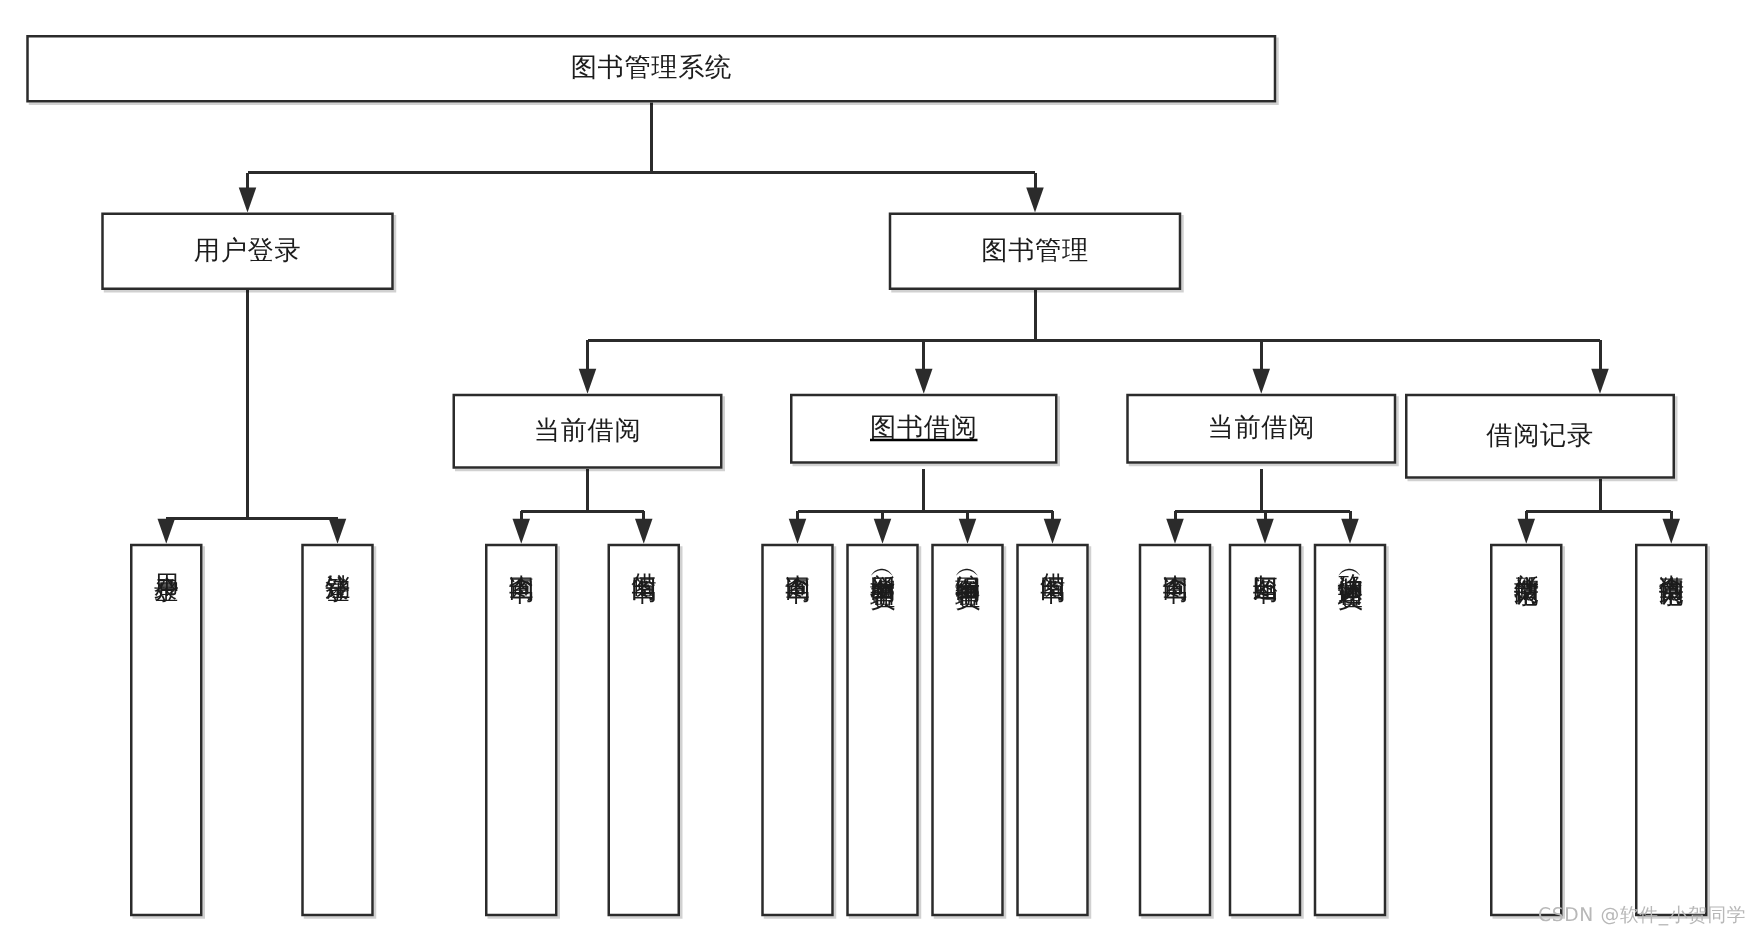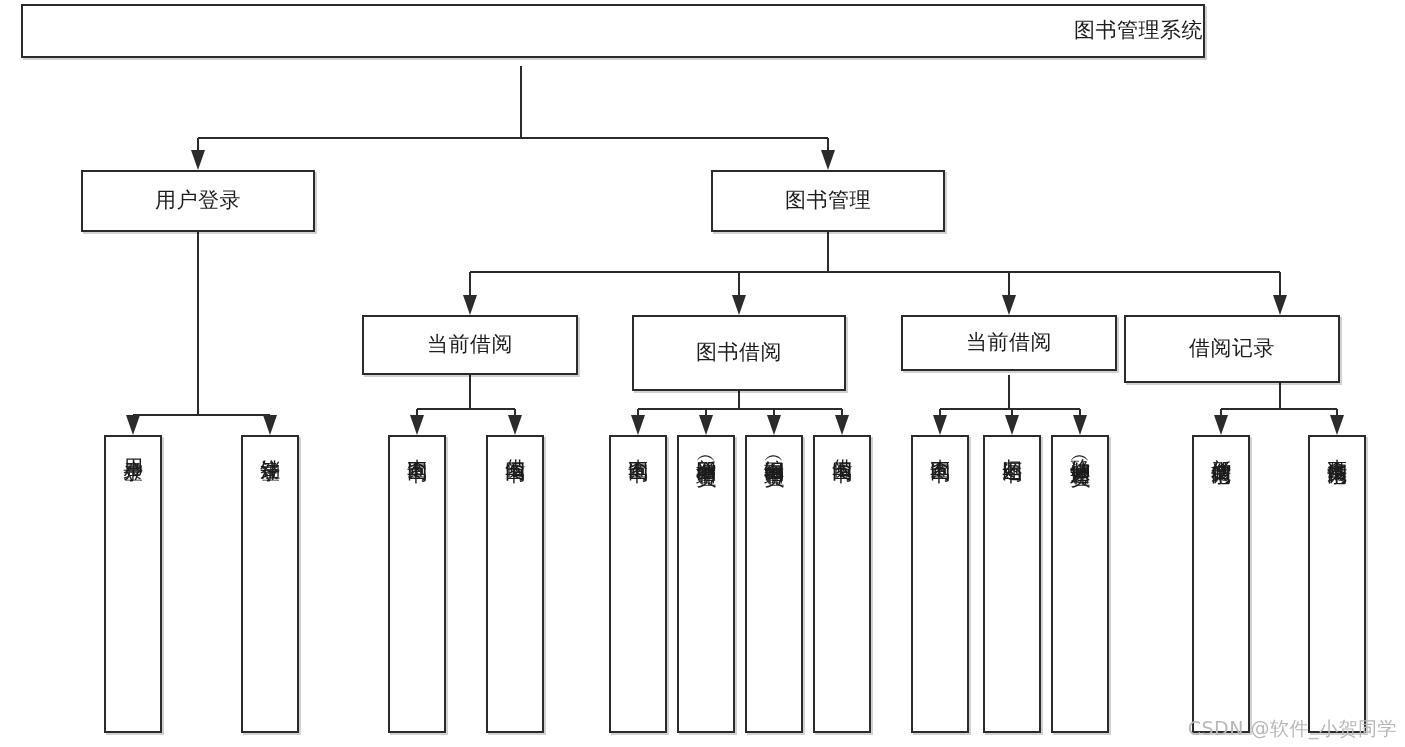--- a/index.html
+++ b/index.html
@@ -58,21 +58,21 @@
     text-orientation: upright;
     font-size: 20px;
     line-height: 1.18;
     letter-spacing: 1.5px;
     white-space: nowrap;
   }
   #watermark {
     position: absolute;
     right: 8px;
     bottom: 5px;
-    font-size: 19px;
+    font-size: 15px;
     color: #b8b8b8;
     letter-spacing: 0.5px;
     white-space: nowrap;
     z-index: 5;
     pointer-events: none;
   }
 </style>
 </head>
 <body>
 
@@ -126,35 +126,35 @@
       <line x1="1080" y1="409" x2="1080" y2="417" stroke="#2b2b2b" stroke-width="2.4" shape-rendering="crispEdges"></line>
       <path d="M 1073 415 L 1087 415 L 1080 435 Z" fill="#2b2b2b"></path>
       <line x1="1280" y1="375" x2="1280" y2="409" stroke="#2b2b2b" stroke-width="2.4" shape-rendering="crispEdges"></line>
       <line x1="1221" y1="409" x2="1337" y2="409" stroke="#2b2b2b" stroke-width="2.4" shape-rendering="crispEdges"></line>
       <line x1="1221" y1="409" x2="1221" y2="417" stroke="#2b2b2b" stroke-width="2.4" shape-rendering="crispEdges"></line>
       <path d="M 1214 415 L 1228 415 L 1221 435 Z" fill="#2b2b2b"></path>
       <line x1="1337" y1="409" x2="1337" y2="417" stroke="#2b2b2b" stroke-width="2.4" shape-rendering="crispEdges"></line>
       <path d="M 1330 415 L 1344 415 L 1337 435 Z" fill="#2b2b2b"></path>
     </svg>
 
-  <div class="node node-h" style="left: 21px; top: 4px; width: 1184px; height: 54px; justify-content: flex-end;">
+  <div class="node node-h" style="left: 21px; top: 28px; width: 1000px; height: 54px;">
     <span class="node-label">图书管理系统</span>
   </div>
 
   <div class="node node-h" style="left: 81px; top: 170px; width: 234px; height: 62px;">
     <span class="node-label">用户登录</span>
   </div>
   <div class="node node-h" style="left: 711px; top: 170px; width: 234px; height: 62px;">
     <span class="node-label">图书管理</span>
   </div>
 
   <div class="node node-h" style="left: 362px; top: 315px; width: 216px; height: 60px;">
     <span class="node-label">当前借阅</span>
   </div>
-  <div class="node node-h" style="left: 632px; top: 315px; width: 214px; height: 76px;">
+  <div class="node node-h" style="left: 632px; top: 315px; width: 214px; height: 56px; text-decoration: underline;">
     <span class="node-label">图书借阅</span>
   </div>
   <div class="node node-h" style="left: 901px; top: 315px; width: 216px; height: 56px;">
     <span class="node-label">当前借阅</span>
   </div>
   <div class="node node-h" style="left: 1124px; top: 315px; width: 216px; height: 68px;">
     <span class="node-label">借阅记录</span>
   </div>
 
   <div class="node node-v" style="left: 104px; top: 435px; width: 58px; height: 298px;">

